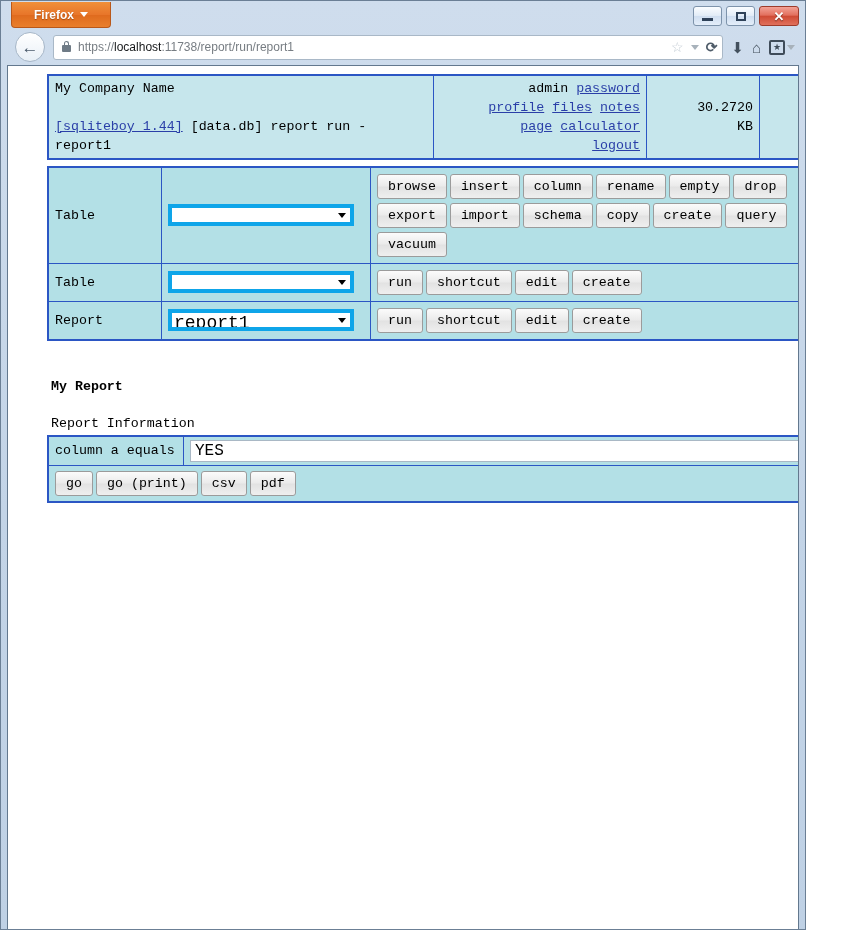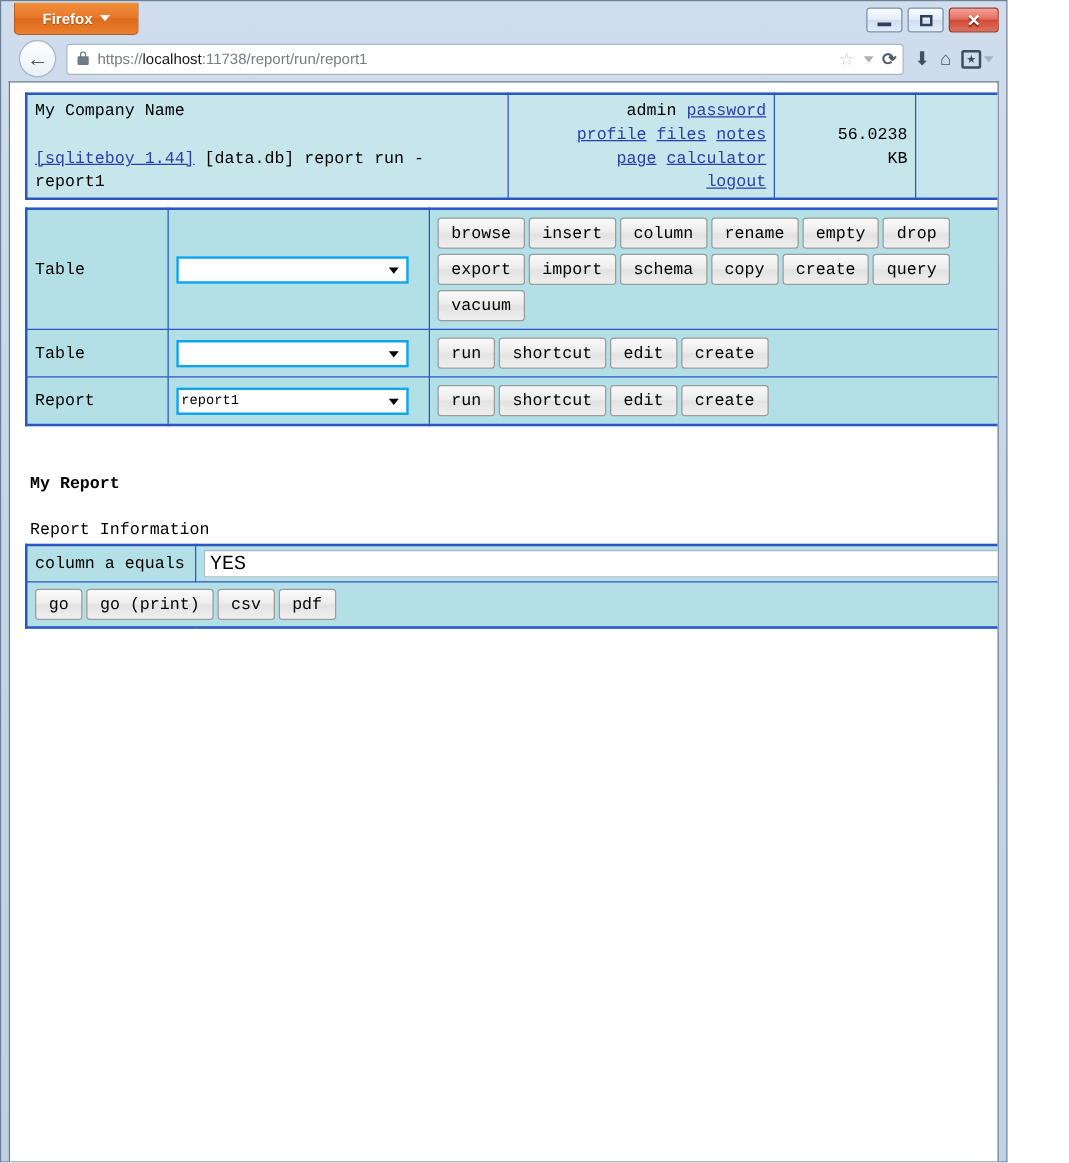--- a/index.html
+++ b/index.html
@@ -250,20 +250,21 @@
     border-bottom: none;
     margin: 0 6px;
     overflow: hidden;
     position: relative;
   }
   .page {
     padding: 8px 22px 10px 12px;
     font-family: "Liberation Mono", "DejaVu Sans Mono", monospace;
     font-size: 13.3px;
     color: #000000;
+    margin-left: 27px;
   }
 
   
   table.hdr {
     width: 825px;
     border-collapse: collapse;
     background: #c6e6ec;
     border: 2px solid #2b56c4;
     table-layout: fixed;
   }
@@ -297,25 +298,25 @@
     padding: 4px 6px;
     vertical-align: middle;
     font-size: 13.3px;
   }
   td.nav-label { width: 100px; }
   td.nav-select { width: 196px; }
   td.nav-btns { padding: 3px 4px; }
 
   select.sb {
     font-family: "Liberation Mono", "DejaVu Sans Mono", monospace;
-    font-size: 11px;
+    font-size: 18px;
     width: 186px;
     height: 22px;
     box-sizing: border-box;
-    border: 2px solid #0ea5e9;
+    border: 4px solid #0ea5e9;
     background: #ffffff;
     border-radius: 0;
     padding: 0 2px;
     -webkit-appearance: none;
     appearance: none;
     color: #000;
   }
   .selwrap { position: relative; display: inline-block; }
   .selwrap::after {
     content: "";
@@ -470,21 +471,21 @@
               <a class="lnk" href="#">password</a><br>
               <a class="lnk" href="#">profile</a>
               <a class="lnk" href="#">files</a>
               <a class="lnk" href="#">notes</a><br>
               <a class="lnk" href="#">page</a>
               <a class="lnk" href="#">calculator</a><br>
               <a class="lnk" href="#">logout</a>
             </td>
             <td class="hdr-size">
               <div style="height:19px"></div>
-              <div>56.0238</div>
+              <div>30.2720</div>
               <div>KB</div>
             </td>
             <td class="hdr-time">
               <div style="height:19px"></div>
               <div>0.0000</div>
               <div>second(s)</div>
             </td>
           </tr>
         </tbody>
       </table>

